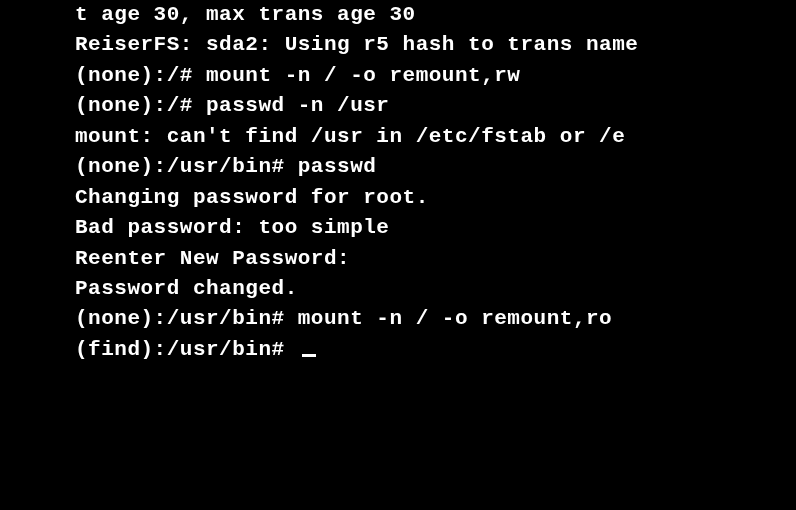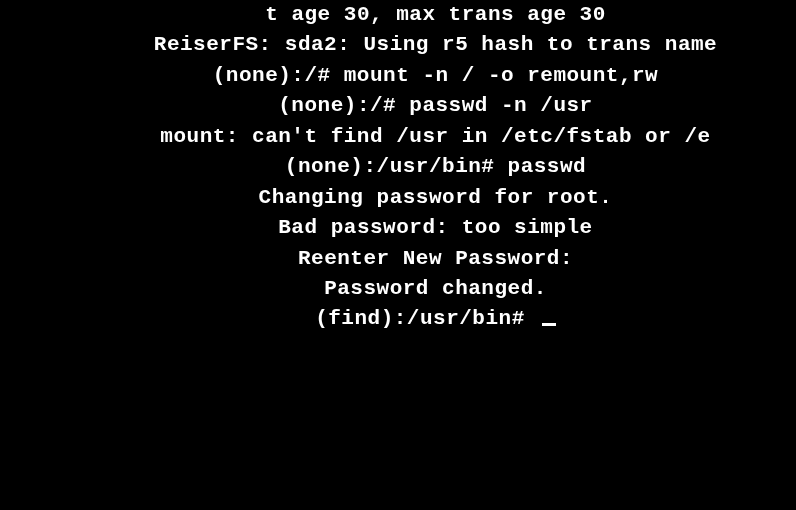--- a/index.html
+++ b/index.html
@@ -20,21 +20,20 @@
       overflow: hidden;
       letter-spacing: 0.5px;
     }
     .terminal {
       padding-left: 75px;
       padding-top: 0;
       white-space: nowrap;
     }
     .line {
       display: block;
-      text-align: center;
     }
     .cursor {
       display: inline-block;
       width: 14px;
       height: 3px;
       background-color: #ffffff;
       vertical-align: baseline;
       margin-left: 4px;
       position: relative;
       top: 2px;
@@ -47,14 +46,15 @@
   <span class="line">t age 30, max trans age 30</span>
   <span class="line">ReiserFS: sda2: Using r5 hash to trans name</span>
   <span class="line">(none):/# mount -n / -o remount,rw</span>
   <span class="line">(none):/# passwd -n /usr</span>
   <span class="line">mount: can't find /usr in /etc/fstab or /e</span>
   <span class="line">(none):/usr/bin# passwd</span>
   <span class="line">Changing password for root.</span>
   <span class="line">Bad password: too simple</span>
   <span class="line">Reenter New Password:</span>
   <span class="line">Password changed.</span>
+  <span class="line">(none):/usr/bin# mount -n / -o remount,ro</span>
   <span class="line"><span>(find):/usr/bin# </span><span class="cursor"></span></span>
 </div>
 
 </body></html>

